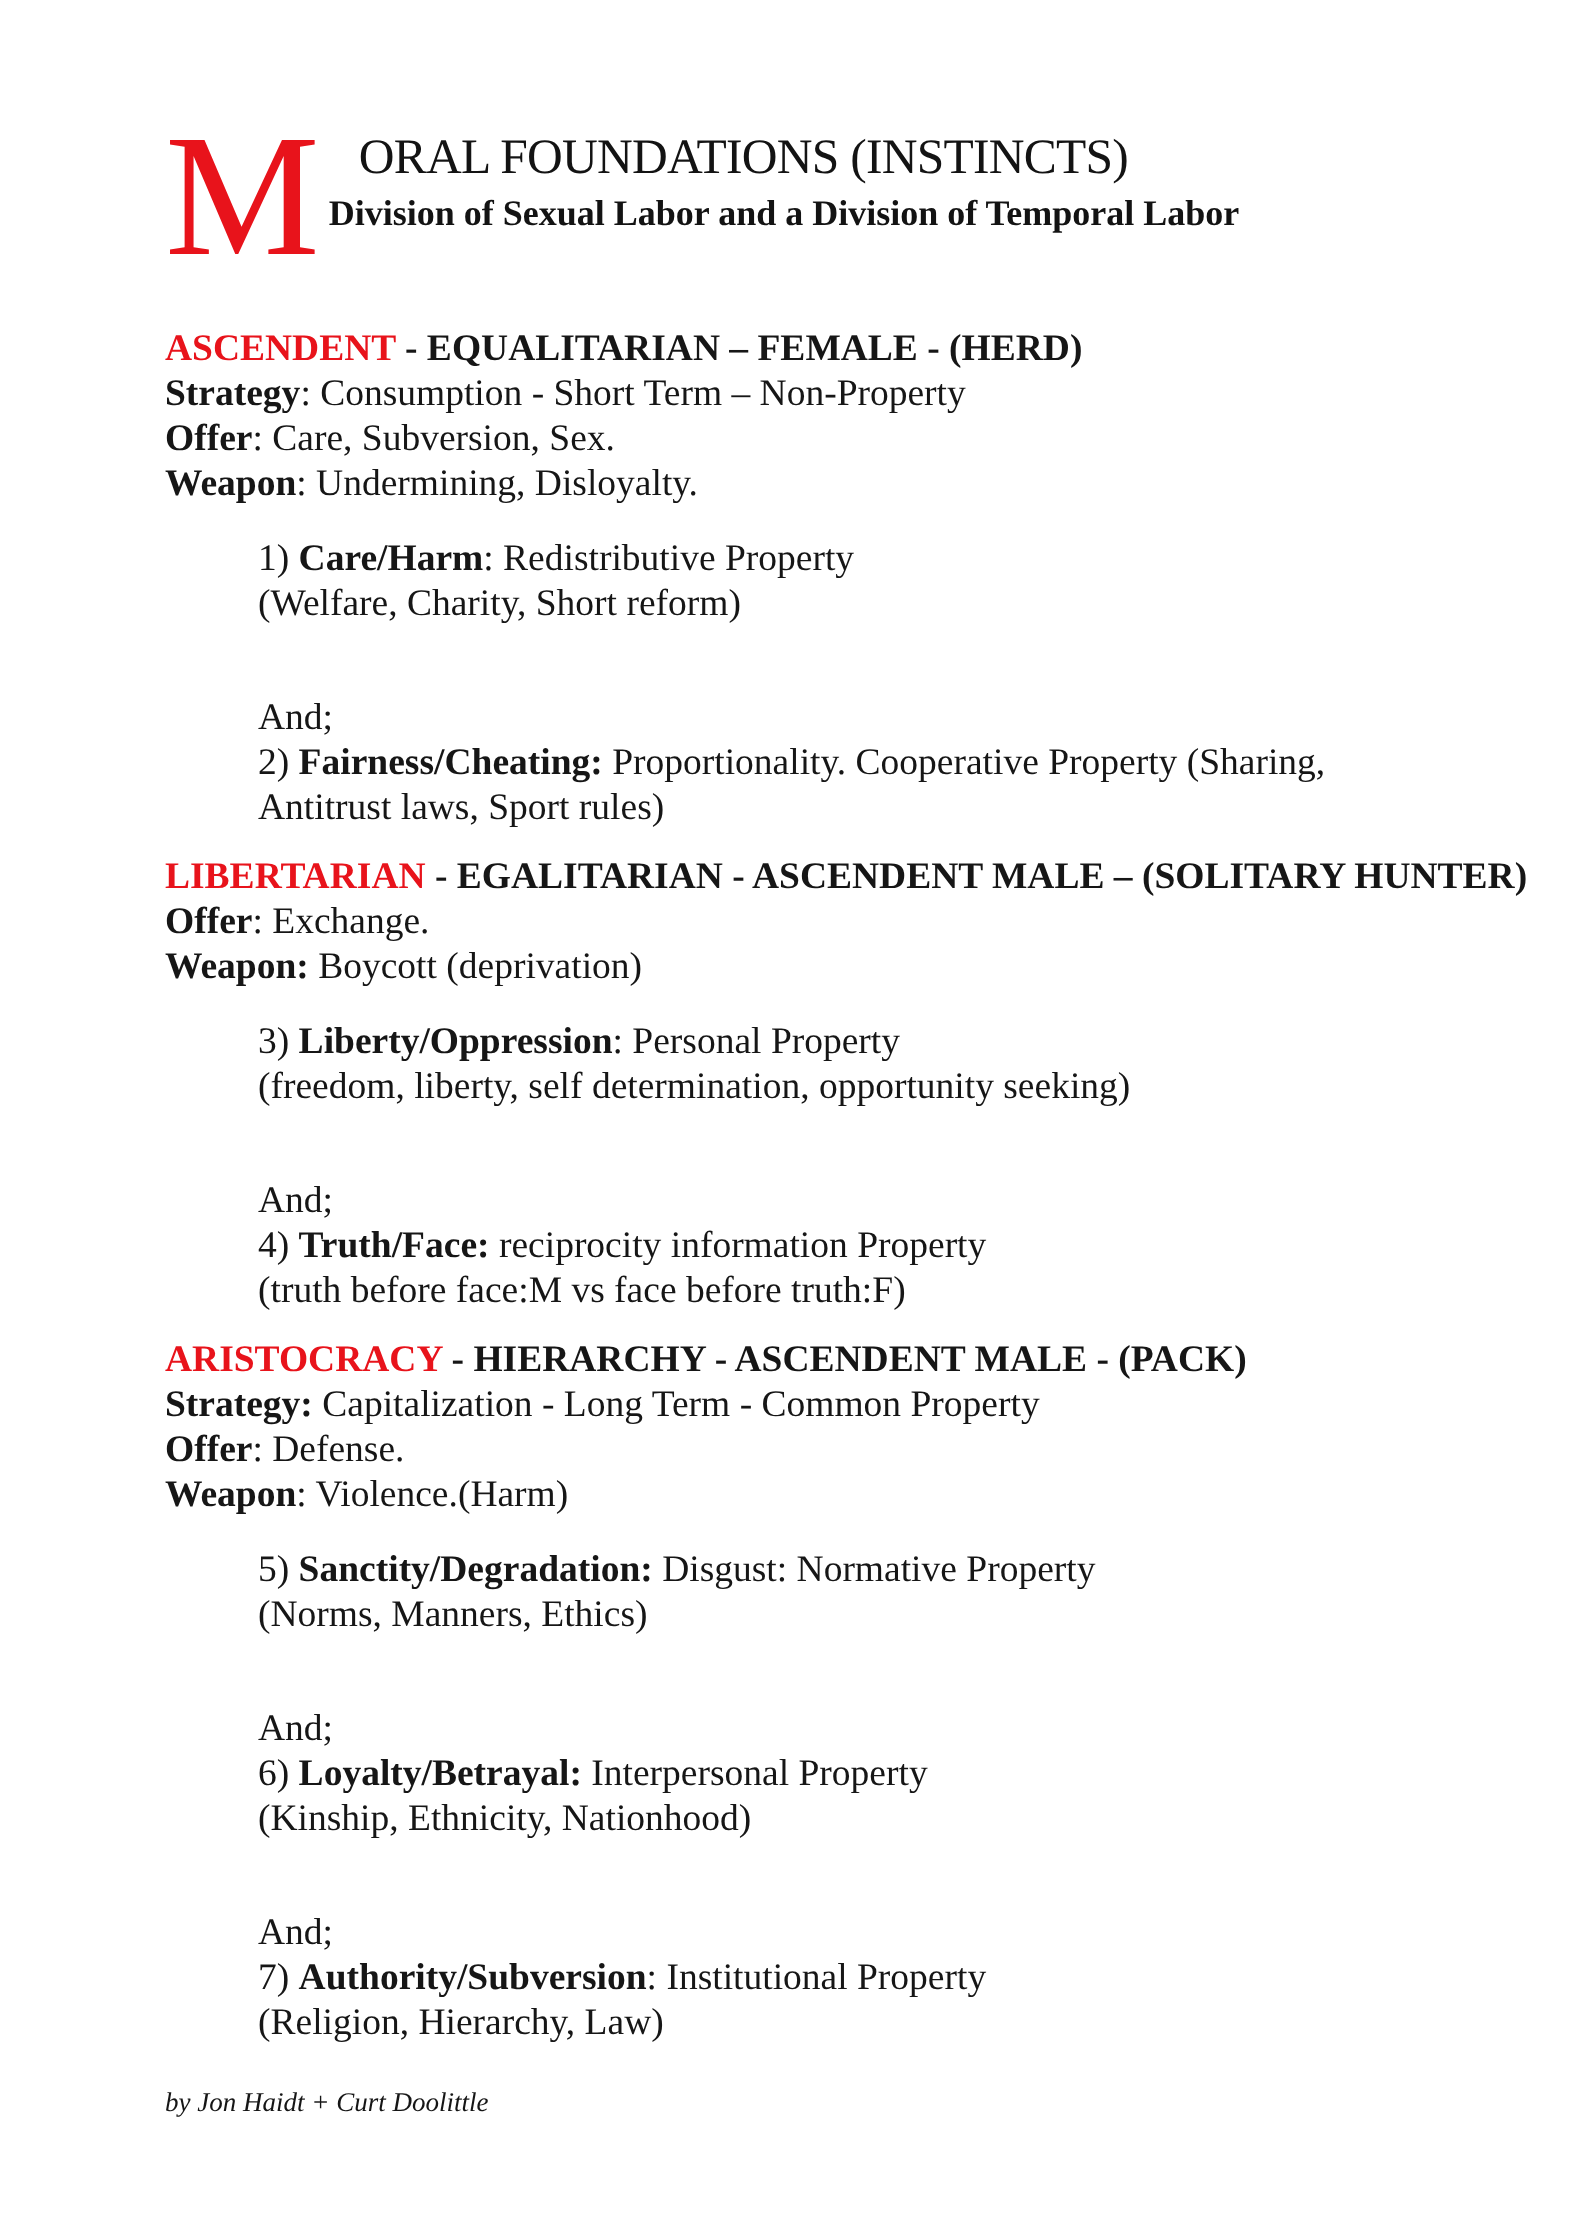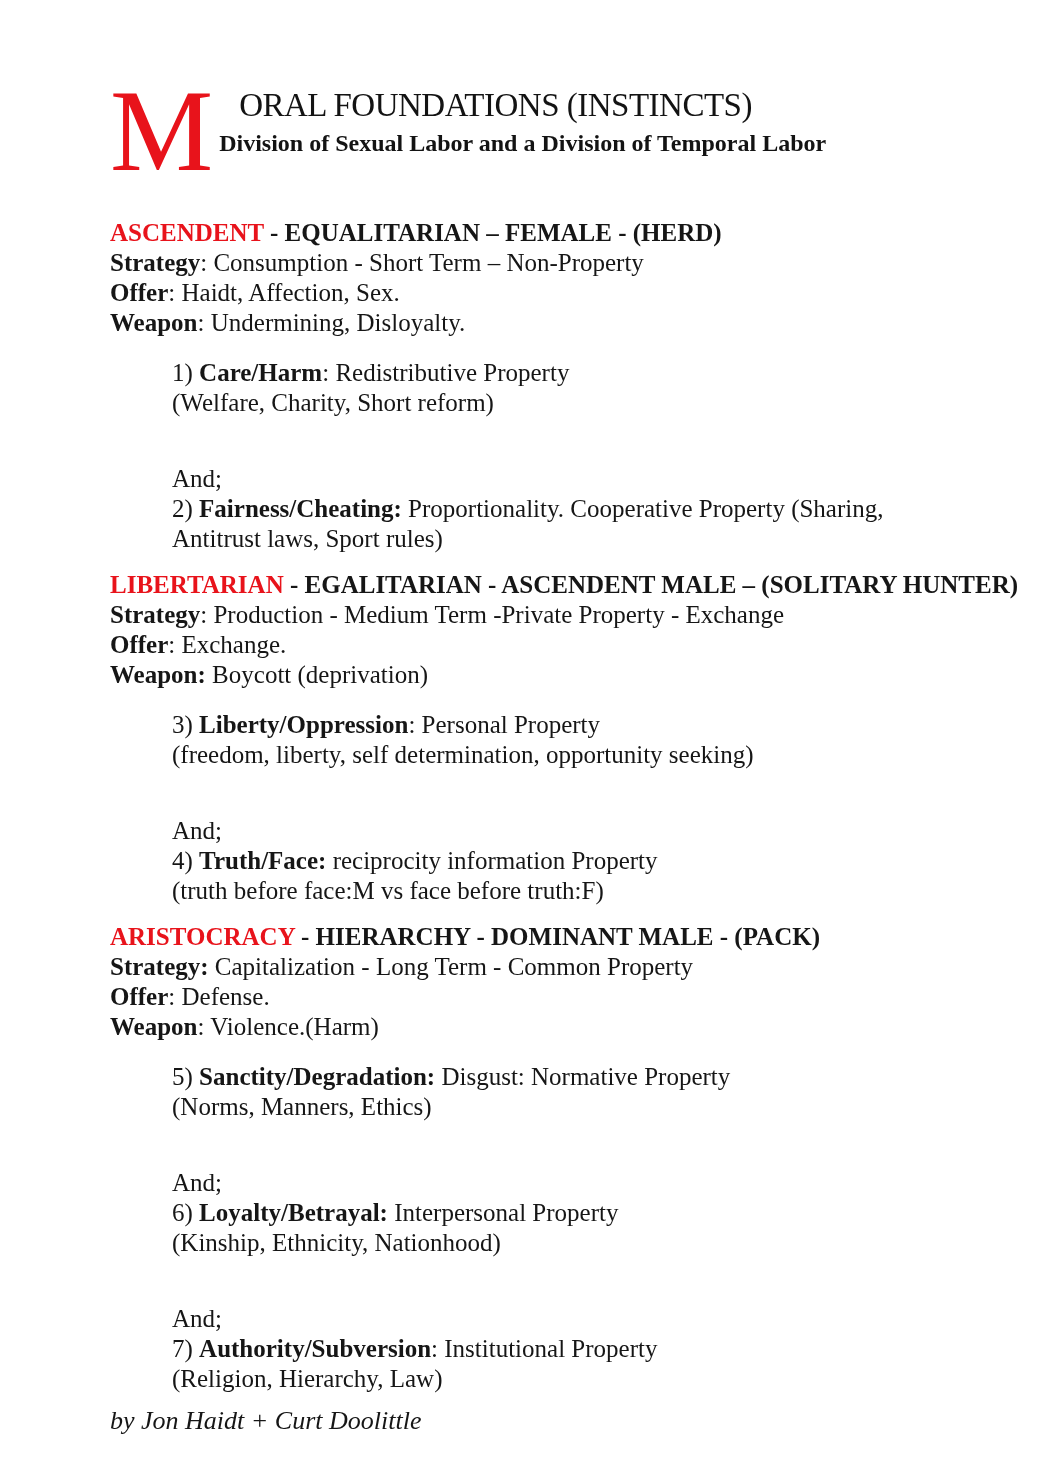--- a/index.html
+++ b/index.html
@@ -34,21 +34,21 @@
   .line { font-size:25px; line-height:30px; }
   .sec-heading { font-weight:700; }
   .sec-heading .red { color:#e8131b; }
   .b { font-weight:700; }
 
   
   .item-group { margin-left:62px; }
   .item-group.gap-top { margin-top:20px; }
   .item-group.and-gap { margin-top:46px; }
 
-  .byline { margin-top:12px; font-size:26px; line-height:30px; font-style:italic; }
+  .byline { margin-top:22px; font-size:18px; line-height:30px; font-style:italic; }
 </style>
 </head>
 <body>
 
 <div class="doc">
 
   <div class="title-wrap">
     <span class="drop-cap">M</span>
     <div class="title-col">
       <h1 class="doc-title">ORAL FOUNDATIONS (INSTINCTS)</h1>
@@ -57,21 +57,21 @@
   </div>
 
   <div class="section first">
     <div class="line sec-heading">
       <span class="red">ASCENDENT</span><span> - EQUALITARIAN – FEMALE - (HERD)</span>
     </div>
     <div class="line">
       <span class="b">Strategy</span><span>: Consumption - Short Term – Non-Property</span>
     </div>
     <div class="line">
-      <span class="b">Offer</span><span>: Haidt, Affection, Sex.</span>
+      <span class="b">Offer</span><span>: Care, Subversion, Sex.</span>
     </div>
     <div class="line">
       <span class="b">Weapon</span><span>: Undermining, Disloyalty.</span>
     </div>
 
     <div class="item-group gap-top">
       <div class="line">
         <span>1) </span><span class="b">Care/Harm</span><span>: Redistributive Property</span>
       </div>
       <div class="line">(Welfare, Charity, Short reform)</div>
@@ -84,23 +84,20 @@
       </div>
       <div class="line">Antitrust laws, Sport rules)</div>
     </div>
   </div>
 
   <div class="section">
     <div class="line sec-heading">
       <span class="red">LIBERTARIAN</span><span> - EGALITARIAN - ASCENDENT MALE – (SOLITARY HUNTER)</span>
     </div>
     <div class="line">
-      <span class="b">Strategy</span><span>: Production - Medium Term -Private Property - Exchange</span>
-    </div>
-    <div class="line">
       <span class="b">Offer</span><span>: Exchange.</span>
     </div>
     <div class="line">
       <span class="b">Weapon:</span><span> Boycott (deprivation)</span>
     </div>
 
     <div class="item-group gap-top">
       <div class="line">
         <span>3) </span><span class="b">Liberty/Oppression</span><span>: Personal Property</span>
       </div>
@@ -111,21 +108,21 @@
       <div class="line">And;</div>
       <div class="line">
         <span>4) </span><span class="b">Truth/Face:</span><span> reciprocity information Property</span>
       </div>
       <div class="line">(truth before face:M vs face before truth:F)</div>
     </div>
   </div>
 
   <div class="section">
     <div class="line sec-heading">
-      <span class="red">ARISTOCRACY</span><span> - HIERARCHY - DOMINANT MALE - (PACK)</span>
+      <span class="red">ARISTOCRACY</span><span> - HIERARCHY - ASCENDENT MALE - (PACK)</span>
     </div>
     <div class="line">
       <span class="b">Strategy:</span><span> Capitalization - Long Term - Common Property</span>
     </div>
     <div class="line">
       <span class="b">Offer</span><span>: Defense.</span>
     </div>
     <div class="line">
       <span class="b">Weapon</span><span>: Violence.(Harm)</span>
     </div>

